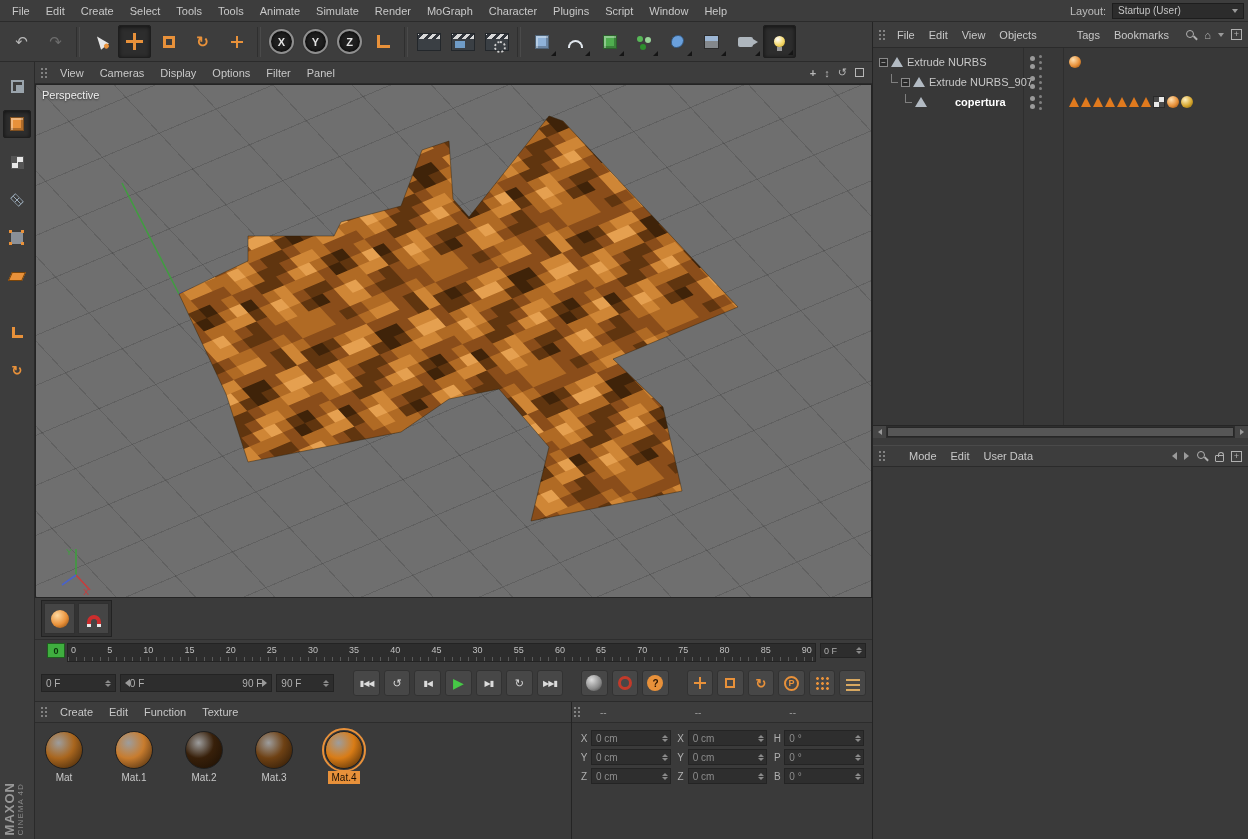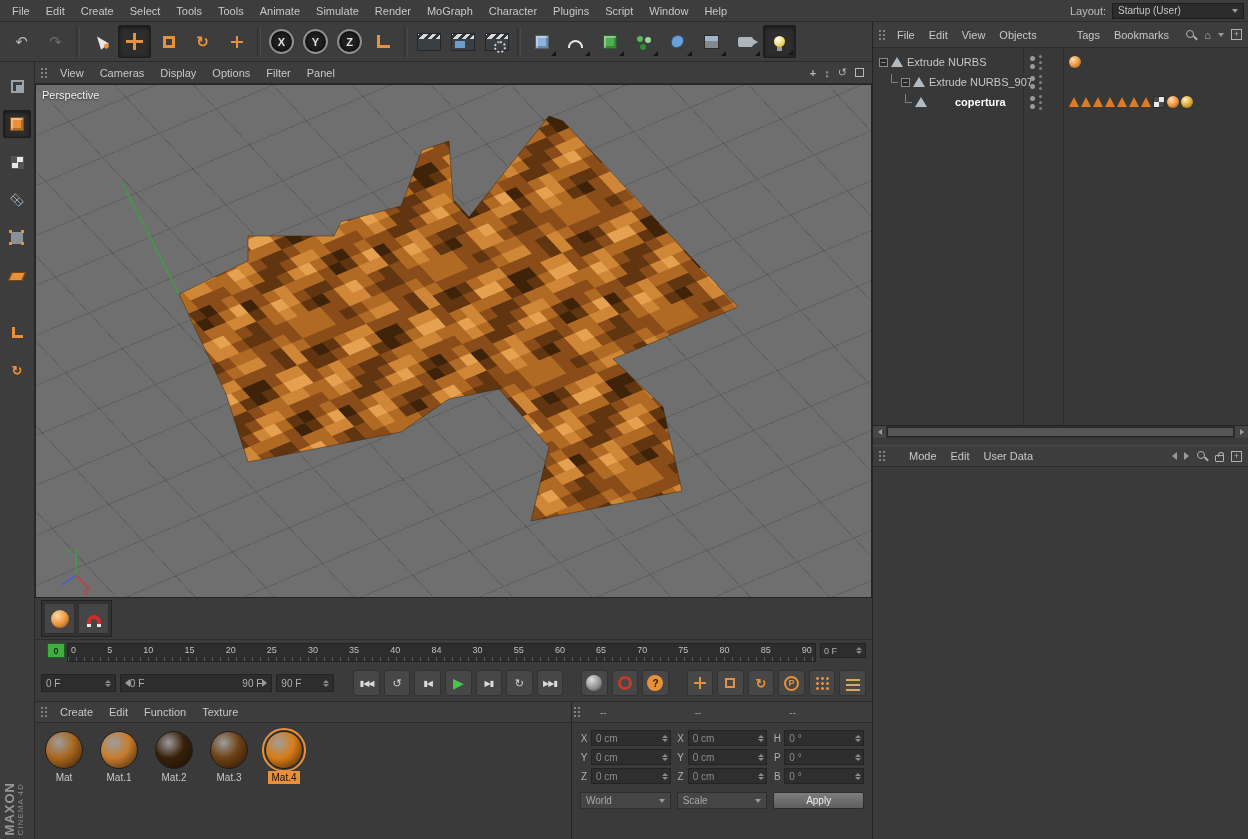--- a/index.html
+++ b/index.html
@@ -138,21 +138,21 @@
     display:flex;align-items:center;justify-content:center;}
   .pcirc{width:15px;height:15px;border-radius:50%;border:2px solid #e8913a;color:#e8913a;font-size:9px;font-weight:bold;
     display:flex;align-items:center;justify-content:center;}
   .dotgrid{width:15px;height:15px;background-image:radial-gradient(#e8913a 1.3px,transparent 1.5px);background-size:5px 5px;}
   .barsic{width:14px;height:15px;background:repeating-linear-gradient(0deg,#d8a860 0 2px,transparent 2px 5px);}
 
   
   .pm-menu{height:21px;background:#3d3d3d;border-bottom:1px solid #2c2c2c;display:flex;align-items:center;font-size:11px;padding:0 4px;}
   .handle{width:8px;height:12px;margin:0 4px 0 1px;background-image:radial-gradient(#828282 1px,transparent 1.2px);background-size:4px 4px;flex:none;}
   .materials{position:absolute;left:35px;top:702px;width:537px;height:137px;background:#3a3a3a;border-right:1px solid #242424;}
-  .mat-list{display:flex;gap:9px;padding:8px 6px;}
+  .mat-list{display:flex;gap:24px;padding:8px 6px;}
   .mat-slot{width:46px;display:flex;flex-direction:column;align-items:center;gap:2px;}
   .mat-sphere{width:38px;height:38px;border-radius:50%;border:1px solid #1f1f1f;
     background:radial-gradient(circle at 35% 30%,rgba(255,255,255,.5),var(--mc,#a96a20) 45%,#120a02 115%);}
   .mat-name{font-size:10px;color:#c8c8c8;line-height:1.3;padding:0 3px;}
   .mat-slot.selected .mat-sphere{outline:2px solid #e8913a;outline-offset:1px;}
   .mat-slot.selected .mat-name{background:#e8913a;color:#1d1005;}
 
   .coords{position:absolute;left:572px;top:702px;width:300px;height:137px;background:#3a3a3a;}
   .coord-head{display:grid;grid-template-columns:16px 1fr 1fr 1fr;align-items:center;height:21px;background:#3d3d3d;border-bottom:1px solid #2c2c2c;font-size:10px;color:#9a9a9a;}
   .coord-head span{padding-left:12px;}
@@ -548,21 +548,21 @@
 
     <span class="tick">0</span>
         <span class="tick">5</span>
         <span class="tick">10</span>
         <span class="tick">15</span>
         <span class="tick">20</span>
         <span class="tick">25</span>
         <span class="tick">30</span>
         <span class="tick">35</span>
         <span class="tick">40</span>
-        <span class="tick">84</span>
+        <span class="tick">45</span>
         <span class="tick">30</span>
         <span class="tick">55</span>
         <span class="tick">60</span>
         <span class="tick">65</span>
         <span class="tick">70</span>
         <span class="tick">75</span>
         <span class="tick">80</span>
         <span class="tick">85</span>
         <span class="tick">90</span>
       </div>
@@ -782,31 +782,20 @@
     <div class="cfield">
       <span class="clabel">B</span>
       <div class="cinput">
           <span>0 °</span>
           <span class="stepper">
             <i class="up"></i>
             <i class="dn"></i>
           </span>
         </div>
     </div>
-  </div>
-  <div class="coord-bottom">
-    <div class="cselect">
-        <span>World</span>
-        <span class="caretD"></span>
-      </div>
-    <div class="cselect">
-        <span>Scale</span>
-        <span class="caretD"></span>
-      </div>
-    <div class="apply-btn">Apply</div>
   </div>
 </div>
 
 <div class="right-col">
   <div class="om-menu">
     <div class="handle"></div>
     <div class="menu-items">
 
     <span class="mi" style="padding:0 7px;">File</span>
         <span class="mi" style="padding:0 7px;">Edit</span>

